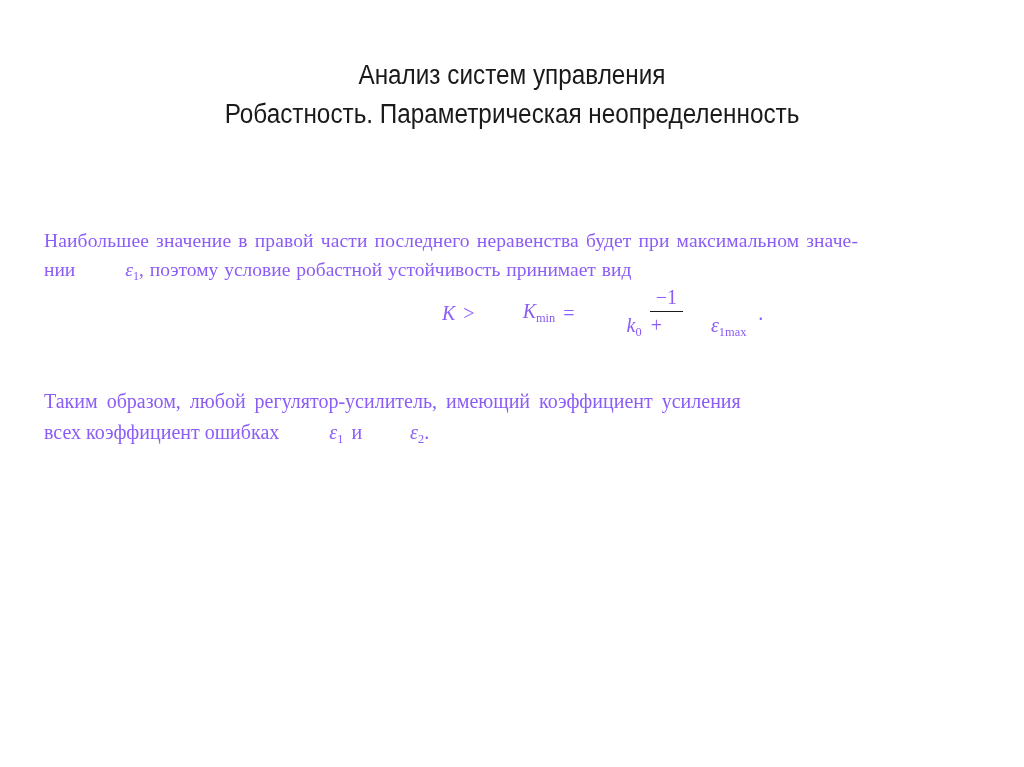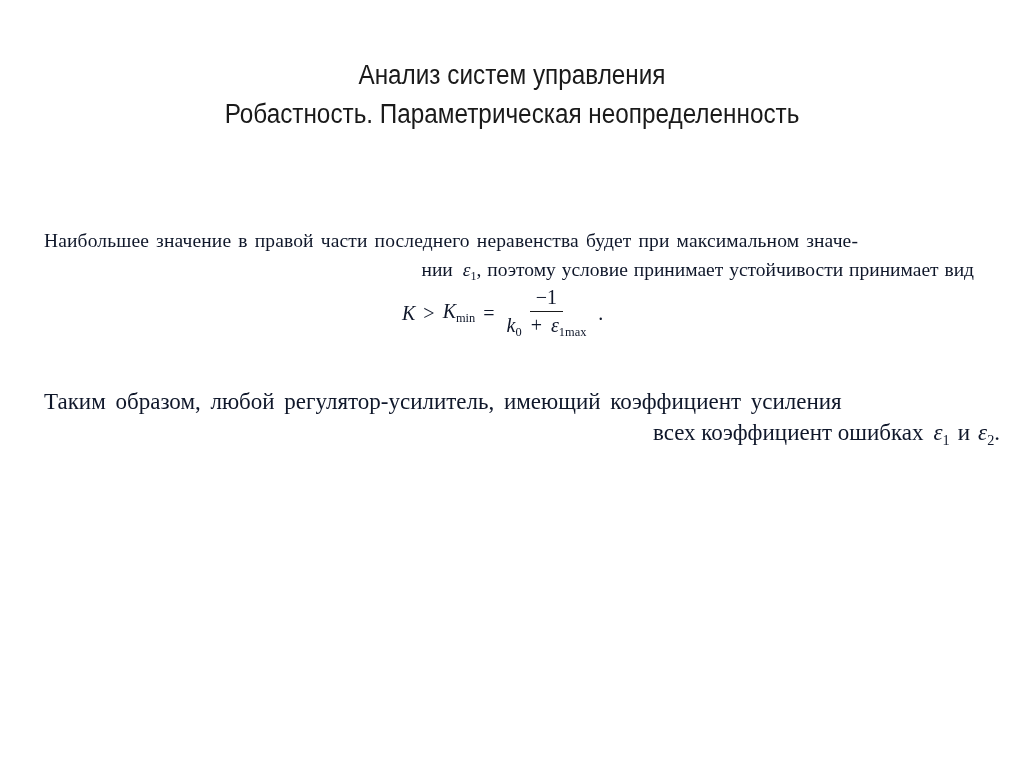--- a/index.html
+++ b/index.html
@@ -4,26 +4,26 @@
 <style>
   html, body { margin: 0; padding: 0; background: #ffffff; }
   body { width: 1024px; height: 767px; position: relative; overflow: hidden; }
   .slide { position: absolute; left: 0; top: 0; width: 1024px; height: 602px; background: #ffffff; padding-left: 12px; }
   .title {
     position: absolute; left: 0; top: 56px; width: 1024px; text-align: center;
     font-family: "Liberation Sans", sans-serif; font-size: 27px; line-height: 39px; color: #1a1a1a;
     transform: scaleX(0.9); transform-origin: center;
   }
   .title div { white-space: nowrap; }
-  .serif { font-family: "Liberation Serif", serif; color: #0f172a; }
+  .serif { font-family: "Liberation Serif", serif; color: #8b5cf6; }
   .p1 { position: absolute; left: 44px; top: 226px; width: 930px; font-size: 19.5px; line-height: 29px; }
-  .p2 { position: absolute; left: 44px; top: 386px; width: 956px; font-size: 23px; line-height: 31px; }
+  .p2 { position: absolute; left: 44px; top: 386px; width: 956px; font-size: 20px; line-height: 31px; }
   .line { white-space: nowrap; display: flex; justify-content: space-between; }
-  .line.last { justify-content: flex-end; }
-  .math { font-style: italic; }
+  .line.last { justify-content: flex-start; }
+  .math { font-style: italic; margin-left: 40px; }
   .sub { font-size: 0.62em; vertical-align: -0.35em; font-style: normal; }
   .formula {
     position: absolute; left: 402px; top: 282px; height: 62px;
     display: flex; align-items: center; font-size: 20px;
   }
   .frac { display: inline-flex; flex-direction: column; align-items: center; margin: 0 6px; }
   .frac .num { padding: 0 6px 2px 6px; border-bottom: 1.3px solid #1a1a1a; font-style: normal; }
   .frac .den { padding: 2px 6px 0 6px; }
   .gap { display: inline-block; width: 8px; }
 </style>
@@ -38,21 +38,21 @@
   </div>
 
   <div class="p1 serif">
     <div class="line">
       <span style="letter-spacing:0.15px; word-spacing:2px;">Наибольшее значение в правой части последнего неравенства будет при максимальном значе-</span>
     </div>
     <div class="line last">
       <span>нии</span>
       <span class="gap" style="width:10px"></span>
       <span class="math"><span>ε</span><span class="sub">1</span></span>
-      <span style="word-spacing:1px;">, поэтому условие принимает устойчивости принимает вид</span>
+      <span style="word-spacing:1px;">, поэтому условие робастной устойчивость принимает вид</span>
     </div>
   </div>
 
   <div class="formula serif">
     <span class="math">K</span>
     <span class="gap"></span>
     <span>&gt;</span>
     <span class="gap"></span>
     <span class="math"><span>K</span><span class="sub">min</span></span>
     <span class="gap"></span>

